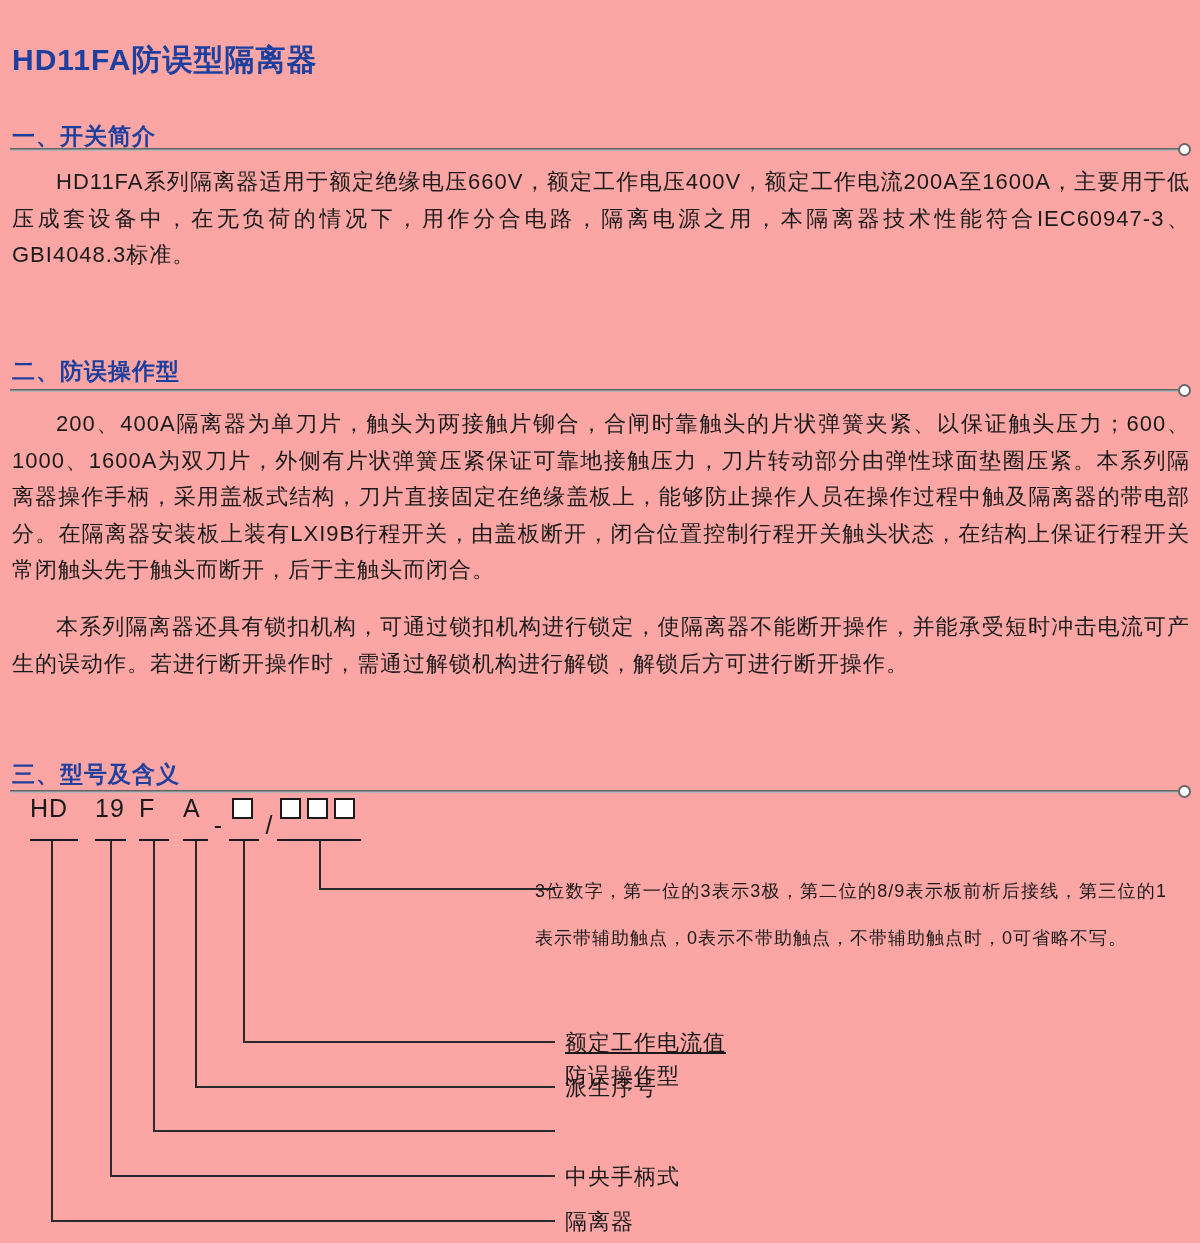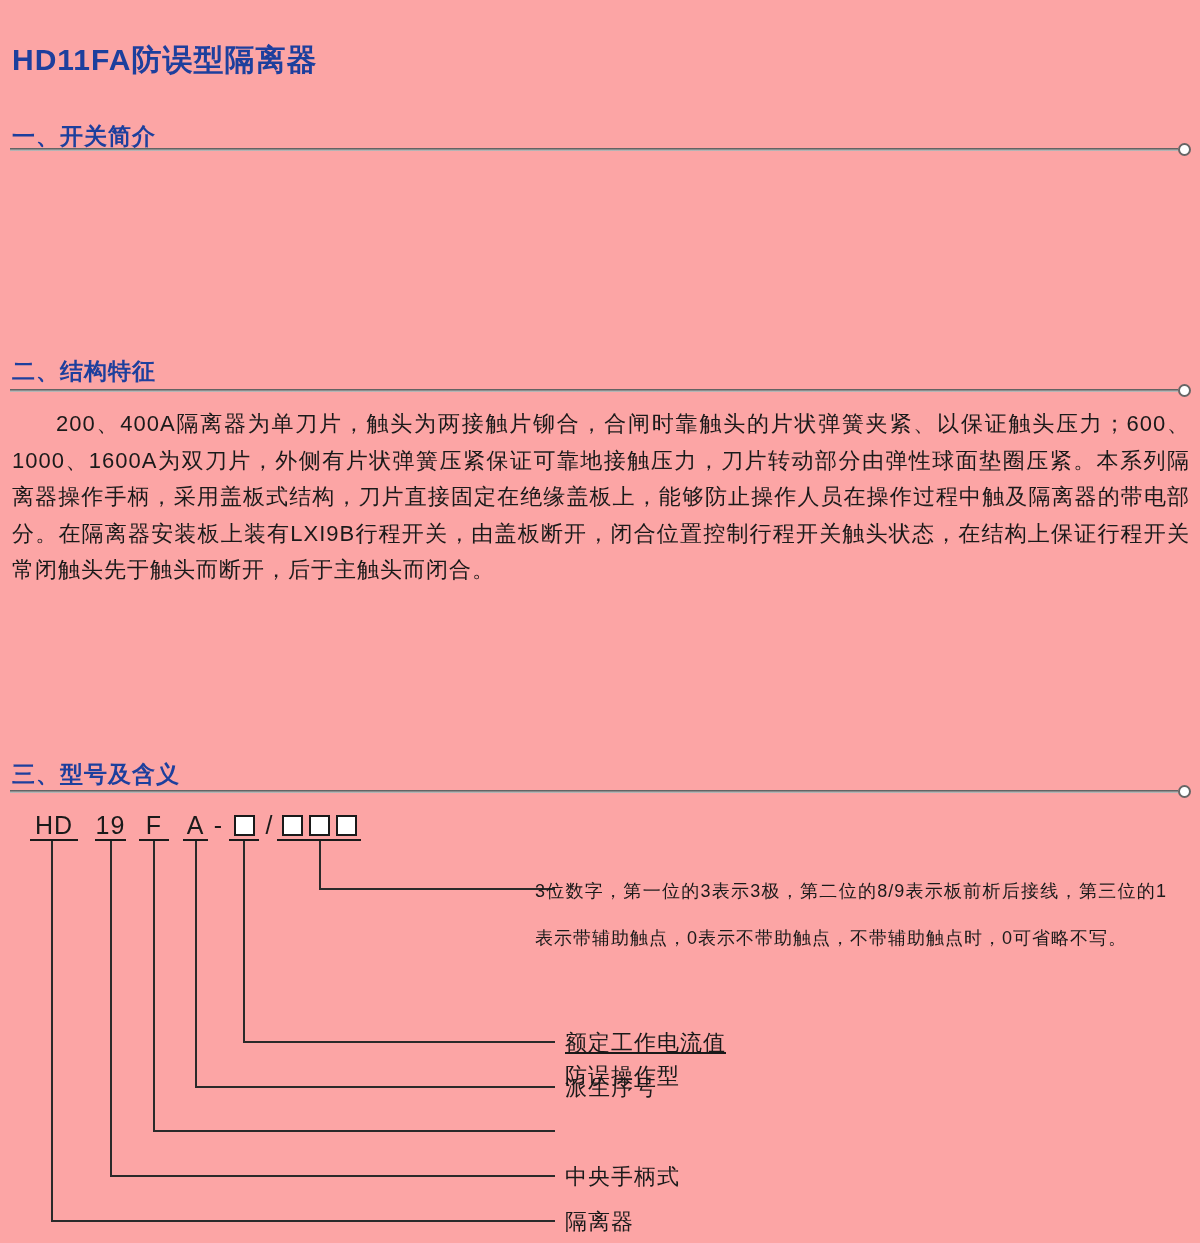--- a/index.html
+++ b/index.html
@@ -31,23 +31,23 @@
   }
   .para{
     position:absolute;left:12px;width:1178px;
     font-size:22px;line-height:36.5px;letter-spacing:1px;
     text-align:justify;text-indent:2em;
   }
   
   .code-group{
     position:absolute;top:810px;height:31px;
     border-bottom:2px solid #1a1a1a;
-    display:flex;align-items:flex-end;justify-content:center;
+    display:flex;align-items:flex-end;
     font-size:25px;line-height:25px;letter-spacing:1px;
-    box-sizing:border-box;padding-bottom:1px;
+    box-sizing:border-box;padding-bottom:18px;
   }
   .code-sep{
     position:absolute;top:810px;height:31px;
     display:flex;align-items:center;justify-content:center;
     font-size:25px;
   }
   .sq{
     width:17px;height:17px;border:2px solid #1a1a1a;background:#fff;
     margin:0 3px 2px 3px;
   }
@@ -69,25 +69,27 @@
 </head>
 <body>
 
 <div class="page">
 
   <div class="page-title">HD11FA防误型隔离器</div>
 
   <div class="sec-heading" style="top:121px;">一、开关简介</div>
   <div class="rule" style="top:148px;"></div>
   <div class="ring" style="top:143px;"></div>
+  <div class="para" style="top:164px;">HD11FA系列隔离器适用于额定绝缘电压660V，额定工作电压400V，额定工作电流200A至1600A，主要用于低压成套设备中，在无负荷的情况下，用作分合电路，隔离电源之用，本隔离器技术性能符合IEC60947-3、GBI4048.3标准。</div>
 
-  <div class="sec-heading" style="top:356px;">二、结构特征</div>
+  <div class="sec-heading" style="top:356px;">二、防误操作型</div>
   <div class="rule" style="top:389px;"></div>
   <div class="ring" style="top:384px;"></div>
   <div class="para" style="top:406px;">200、400A隔离器为单刀片，触头为两接触片铆合，合闸时靠触头的片状弹簧夹紧、以保证触头压力；600、1000、1600A为双刀片，外侧有片状弹簧压紧保证可靠地接触压力，刀片转动部分由弹性球面垫圈压紧。本系列隔离器操作手柄，采用盖板式结构，刀片直接固定在绝缘盖板上，能够防止操作人员在操作过程中触及隔离器的带电部分。在隔离器安装板上装有LXI9B行程开关，由盖板断开，闭合位置控制行程开关触头状态，在结构上保证行程开关常闭触头先于触头而断开，后于主触头而闭合。</div>
+  <div class="para" style="top:609px;">本系列隔离器还具有锁扣机构，可通过锁扣机构进行锁定，使隔离器不能断开操作，并能承受短时冲击电流可产生的误动作。若进行断开操作时，需通过解锁机构进行解锁，解锁后方可进行断开操作。</div>
 
   <div class="sec-heading" style="top:759px;">三、型号及含义</div>
   <div class="rule" style="top:790px;"></div>
   <div class="ring" style="top:785px;"></div>
 
   <div class="code-group" style="left:30px;width:48px;">
     <span>HD</span>
   </div>
   <div class="code-group" style="left:95px;width:31px;">
     <span>19</span>

